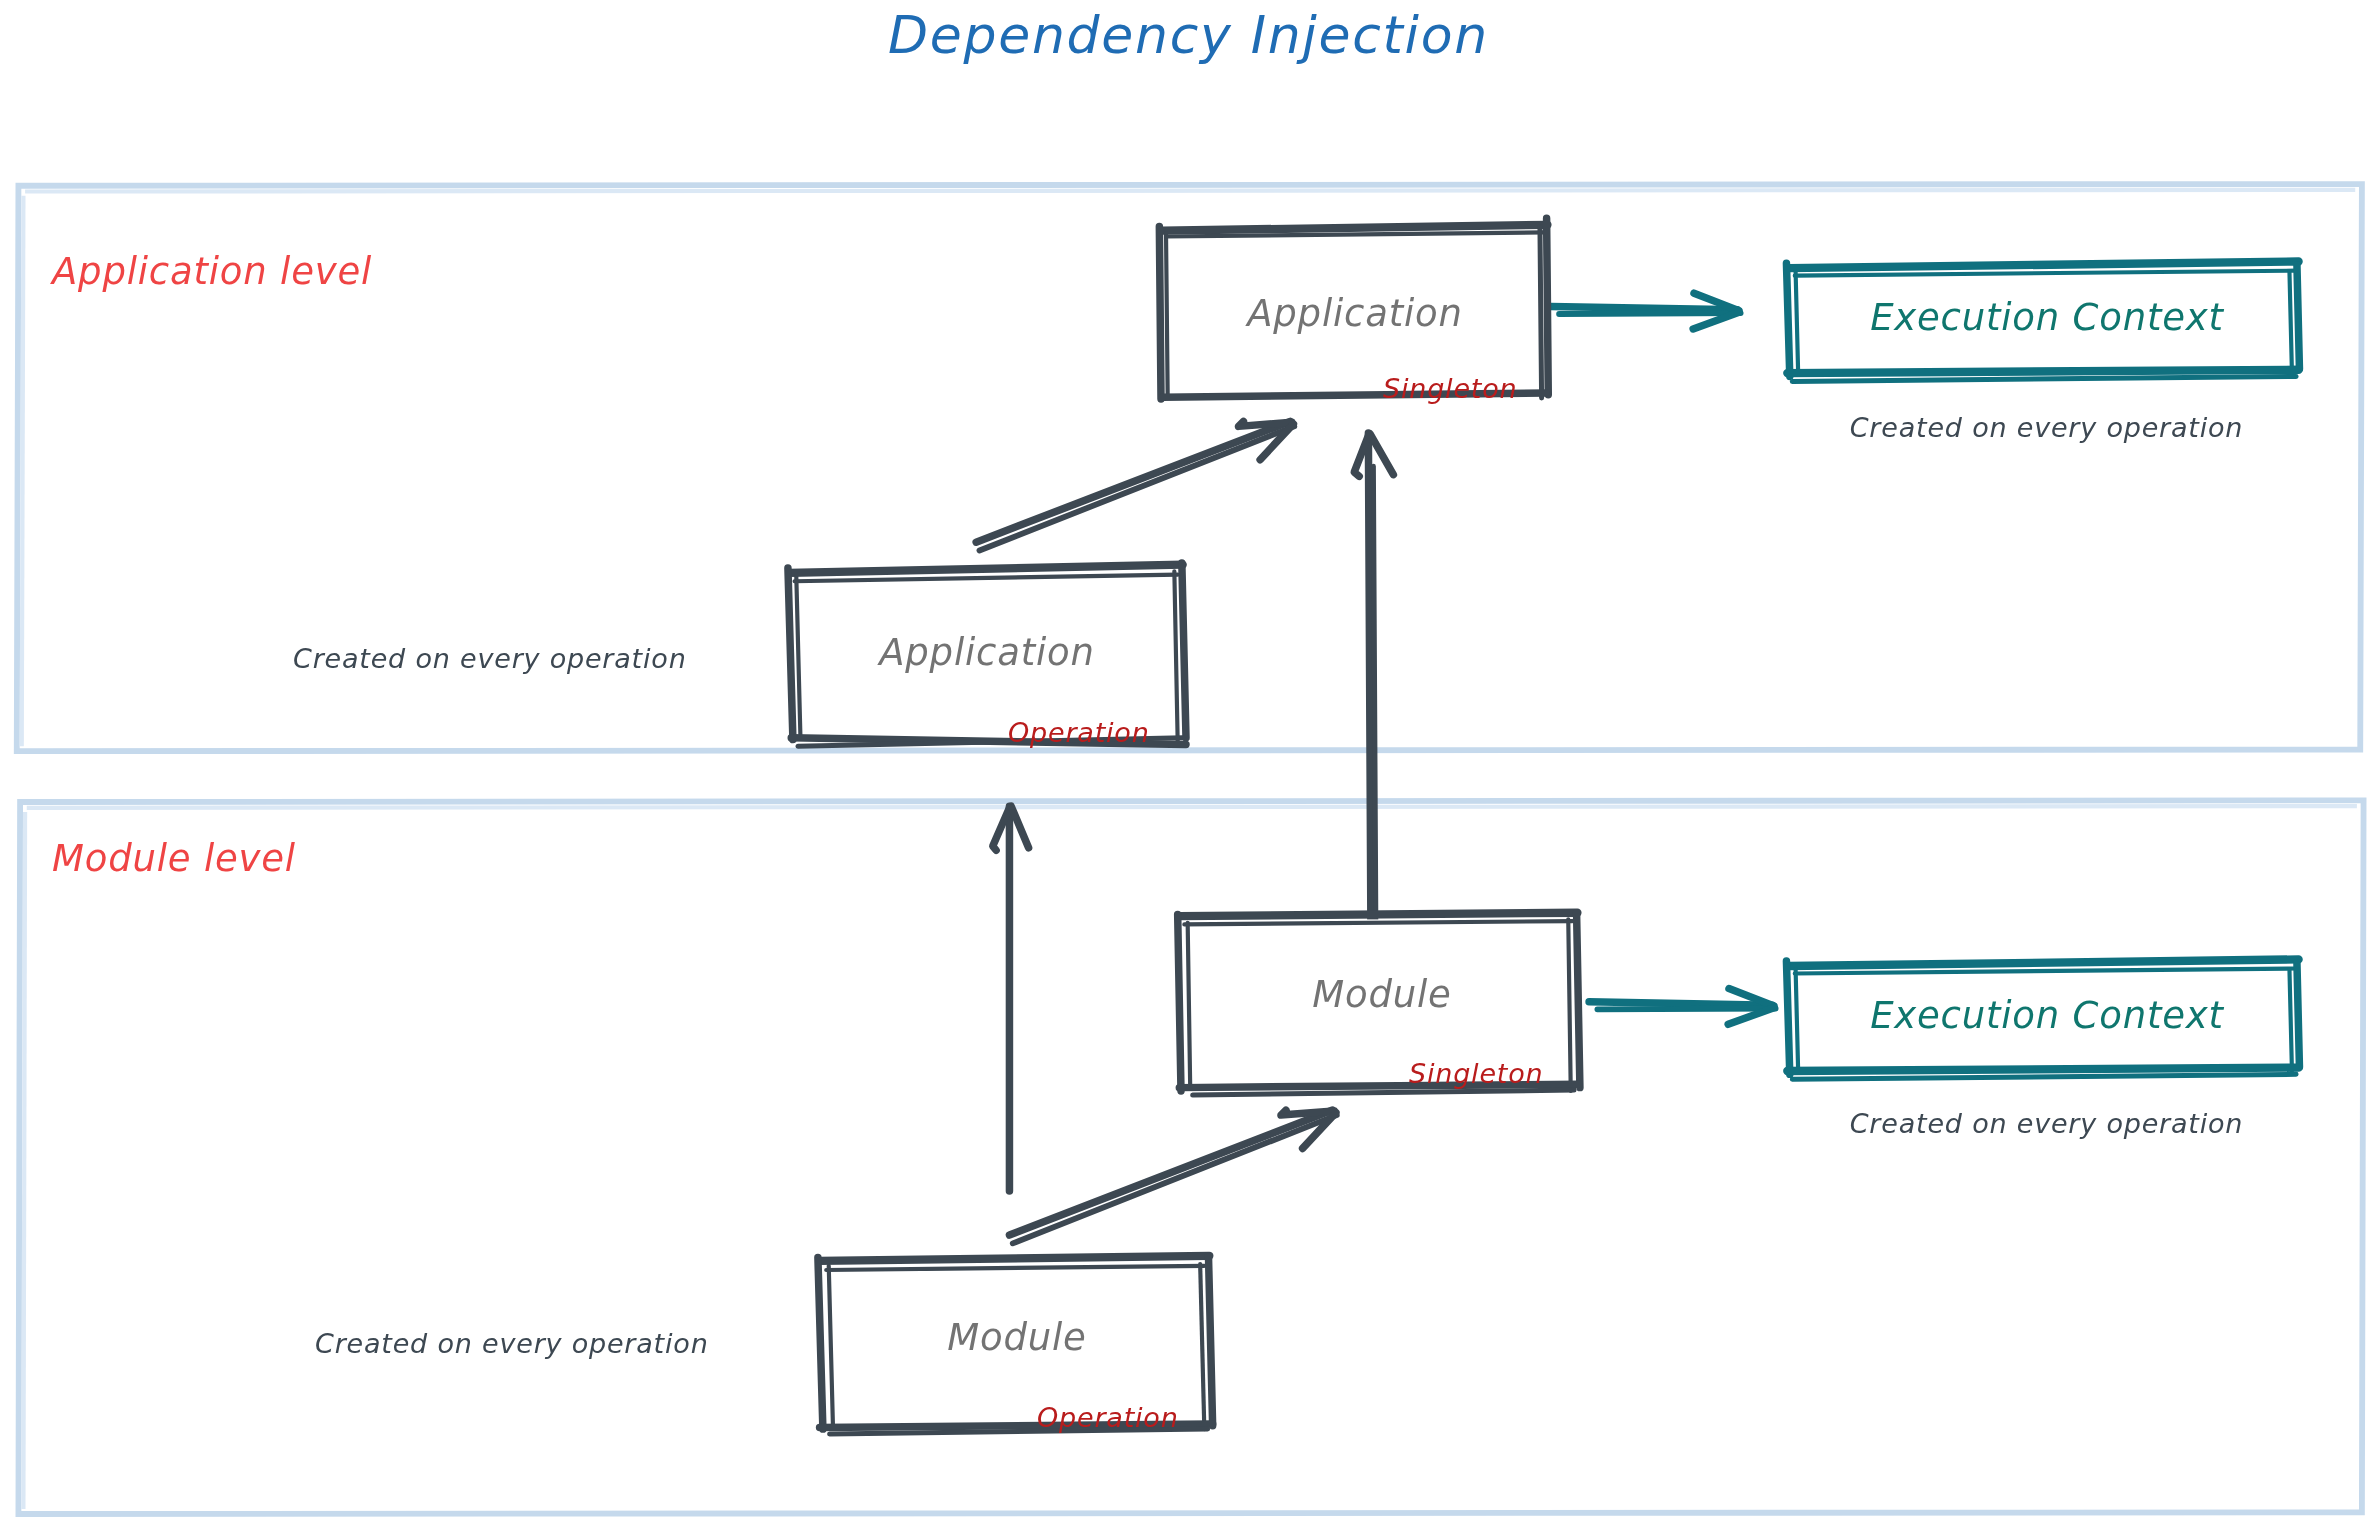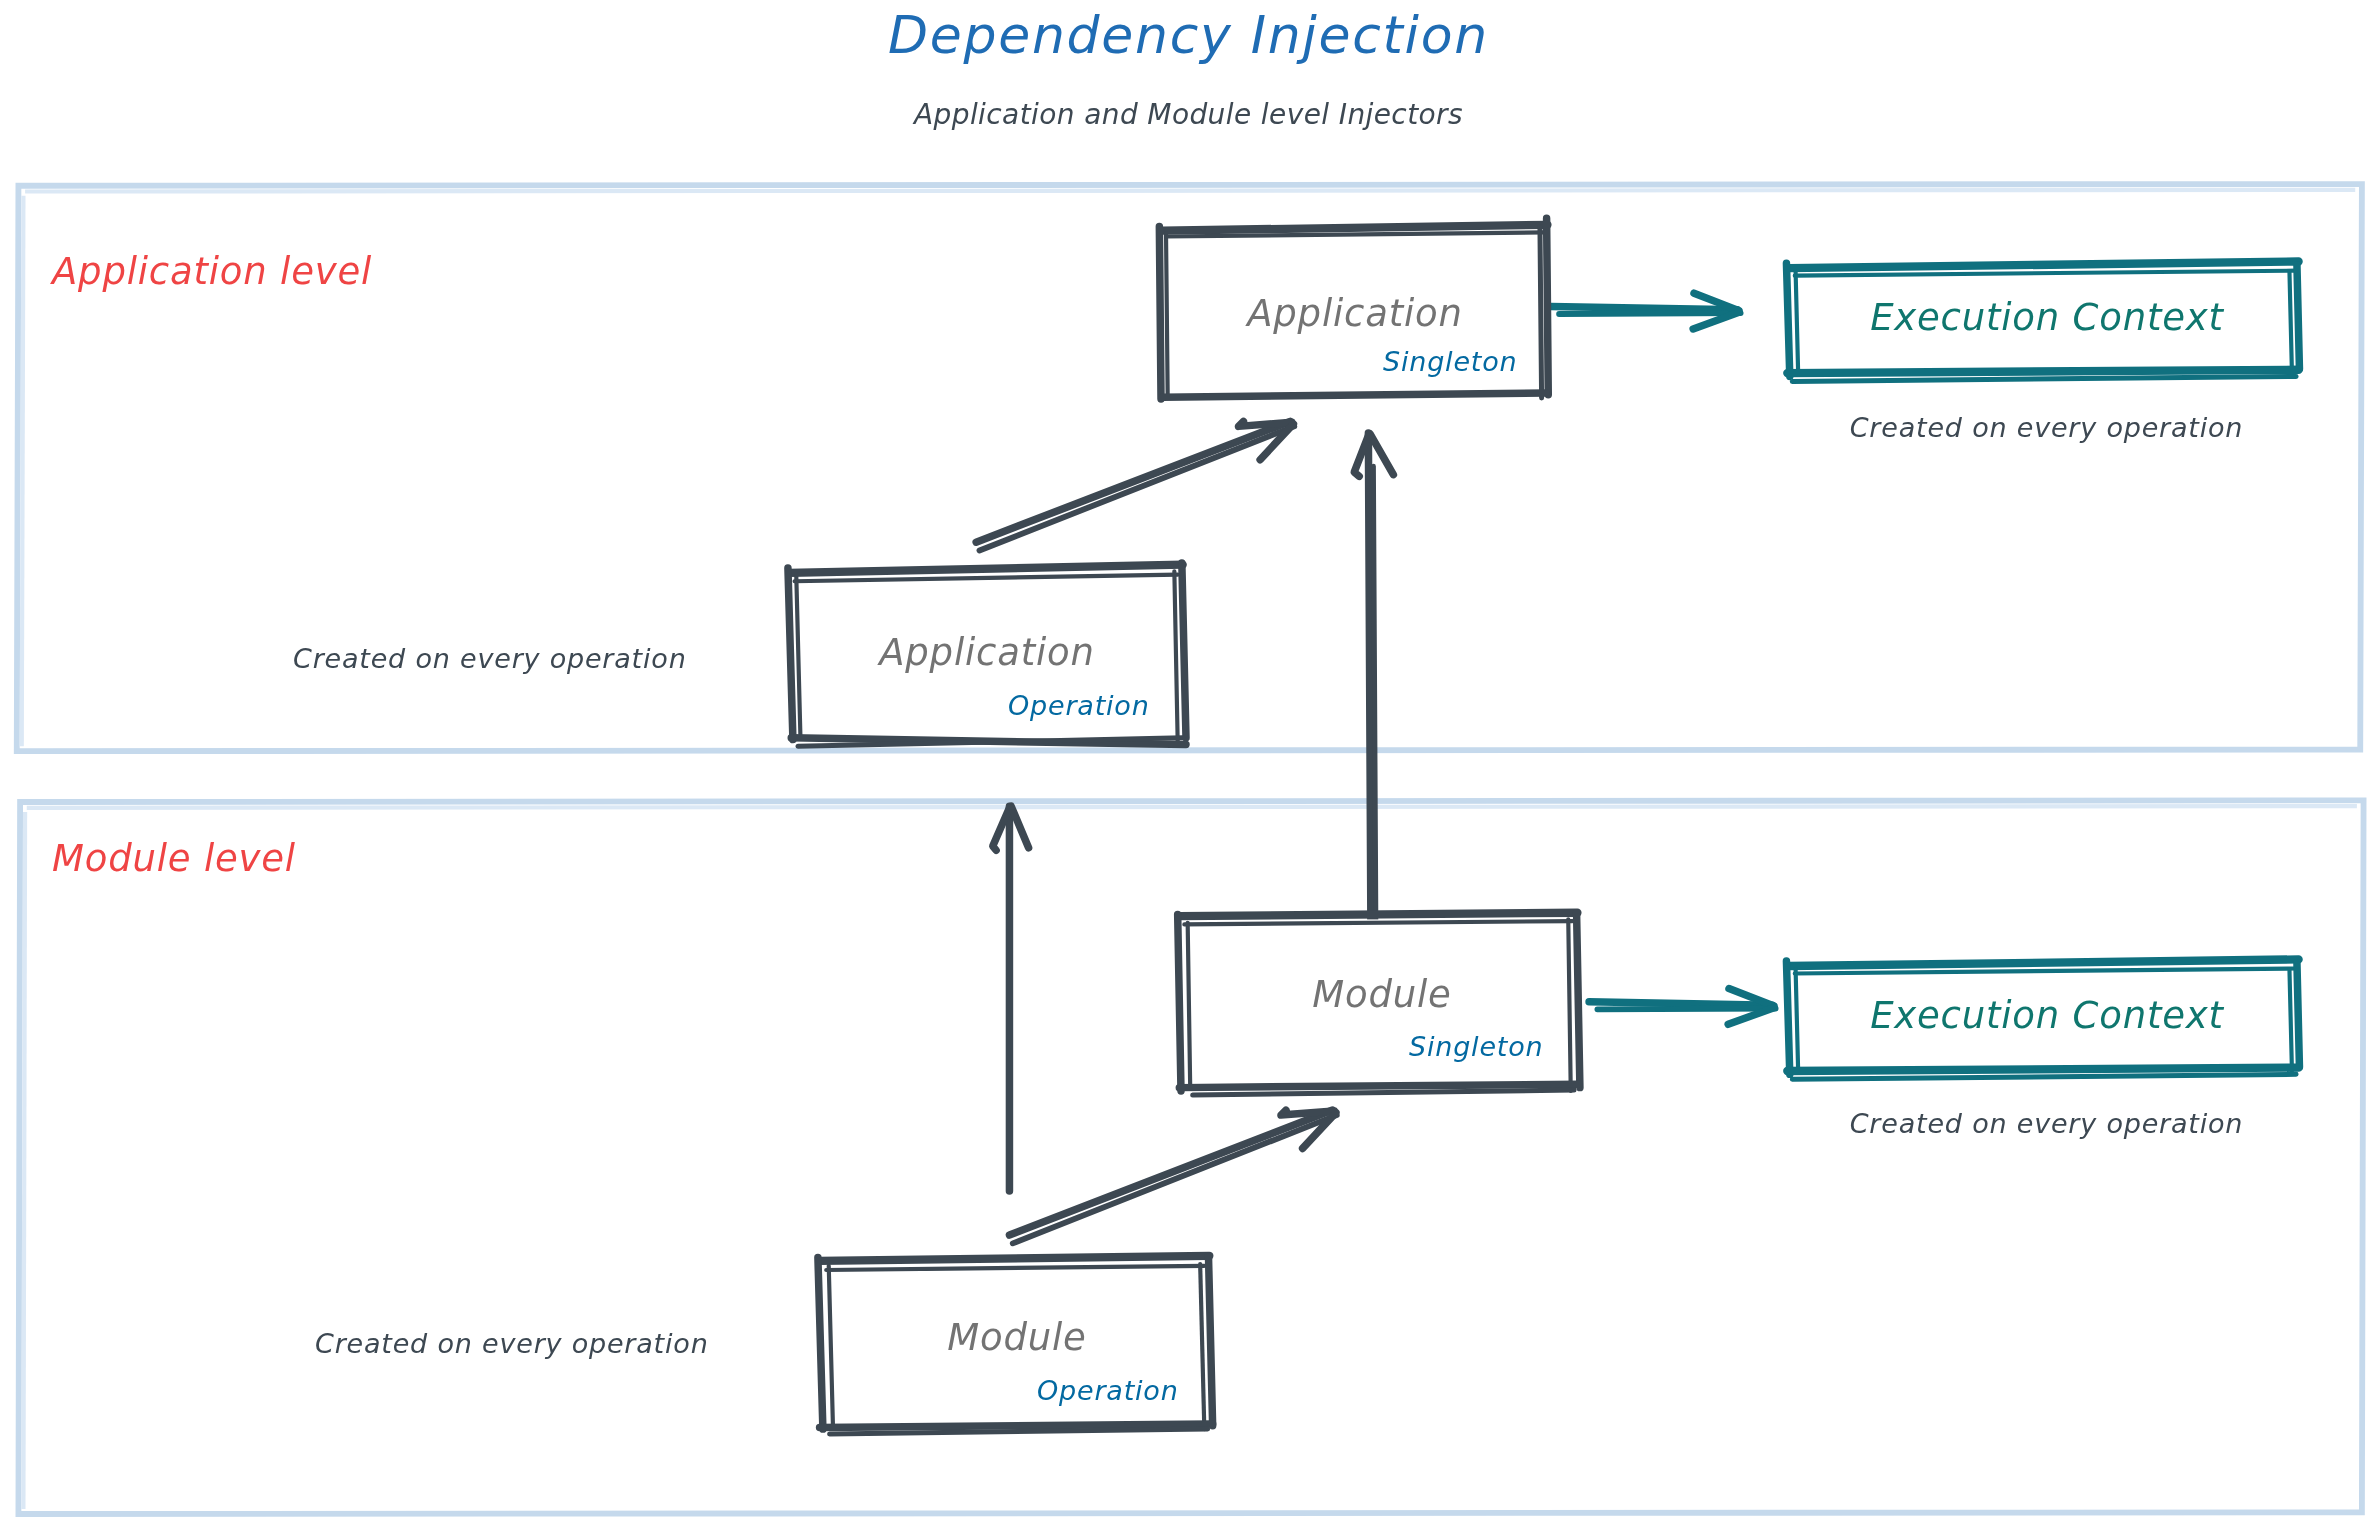--- a/index.html
+++ b/index.html
@@ -68,24 +68,25 @@
   }
 
   .node-title {
     color: #737373;
     font-size: 37px;
     font-style: italic;
     letter-spacing: 0.8px;
   }
 
   .node-scope {
-    color: #0369a1;
+    color: #b91c1c;
     font-size: 27px;
     font-style: italic;
     letter-spacing: 0.8px;
+    margin-top: 27px;
   }
 
   .ec-title {
     color: #0f766e;
     font-size: 37px;
     font-style: italic;
     letter-spacing: 0.8px;
   }
 
   .caption {
@@ -227,21 +228,20 @@
       <path d="M 2156 1164 L 2159 1284" fill="none" stroke="#10707f" stroke-width="5" stroke-linecap="round"></path>
       <path d="M 2758 1156 L 2761 1281" fill="none" stroke="#10707f" stroke-width="9" stroke-linecap="round"></path>
       <path d="M 2749 1164 L 2752 1286" fill="none" stroke="#10707f" stroke-width="5" stroke-linecap="round"></path>
       <path d="M 2146 1286 L 2760 1282" fill="none" stroke="#10707f" stroke-width="10" stroke-linecap="round"></path>
       <path d="M 2152 1296 L 2757 1290" fill="none" stroke="#10707f" stroke-width="6" stroke-linecap="round"></path>
     </g>
 
   </svg>
 
   <div class="txt title">Dependency Injection</div>
-  <div class="txt subtitle">Application and Module level Injectors</div>
 
   <div class="txt panel-label" style="left:52px; top:250px;">Application level</div>
 
   <div class="txt panel-label" style="left:52px; top:837px;">Module level</div>
 
   <div class="txt node-title center-in" style="left:1161px; top:292px; width:388px;">Application</div>
   <div class="txt node-scope" style="left:1383px; top:346px;">Singleton</div>
 
   <div class="txt ec-title center-in" style="left:1793px; top:296px; width:508px;">Execution Context</div>
   <div class="txt caption center-in" style="left:1774px; top:412px; width:545px;">Created on every operation</div>

